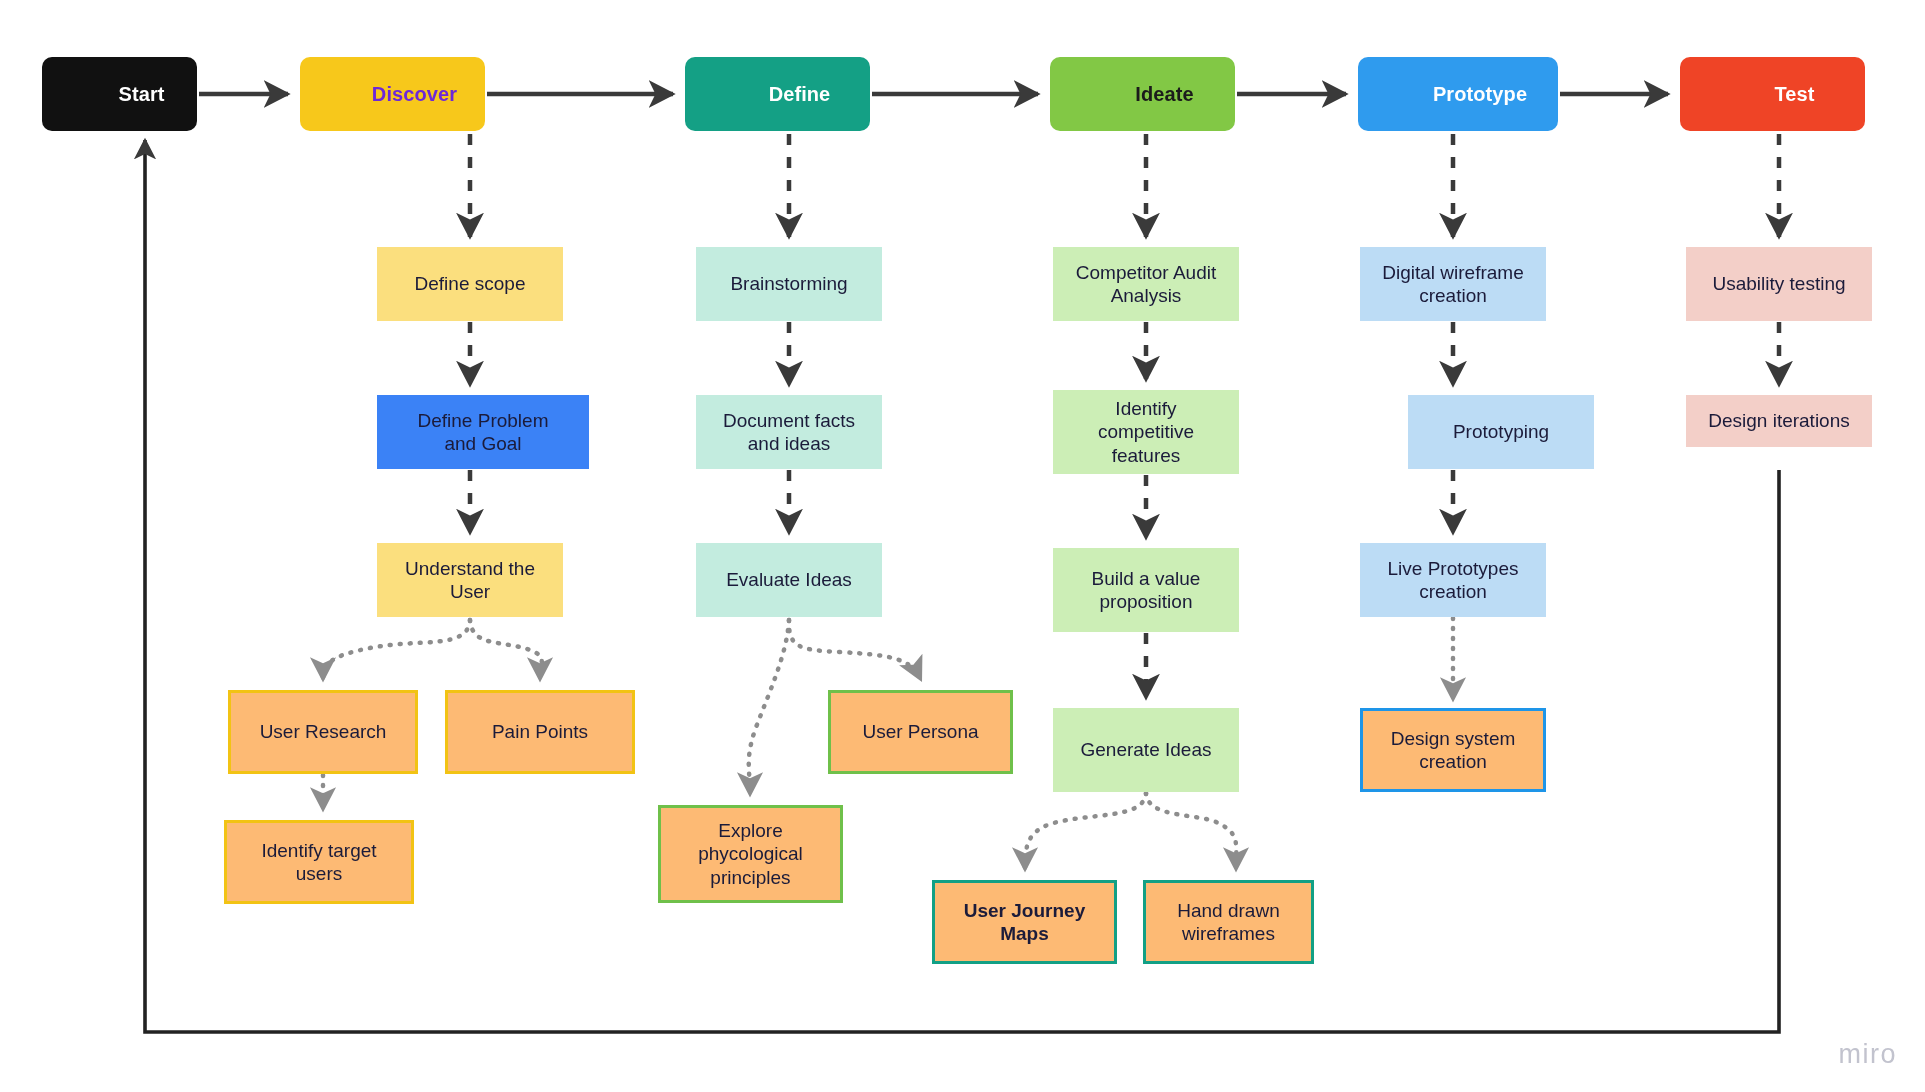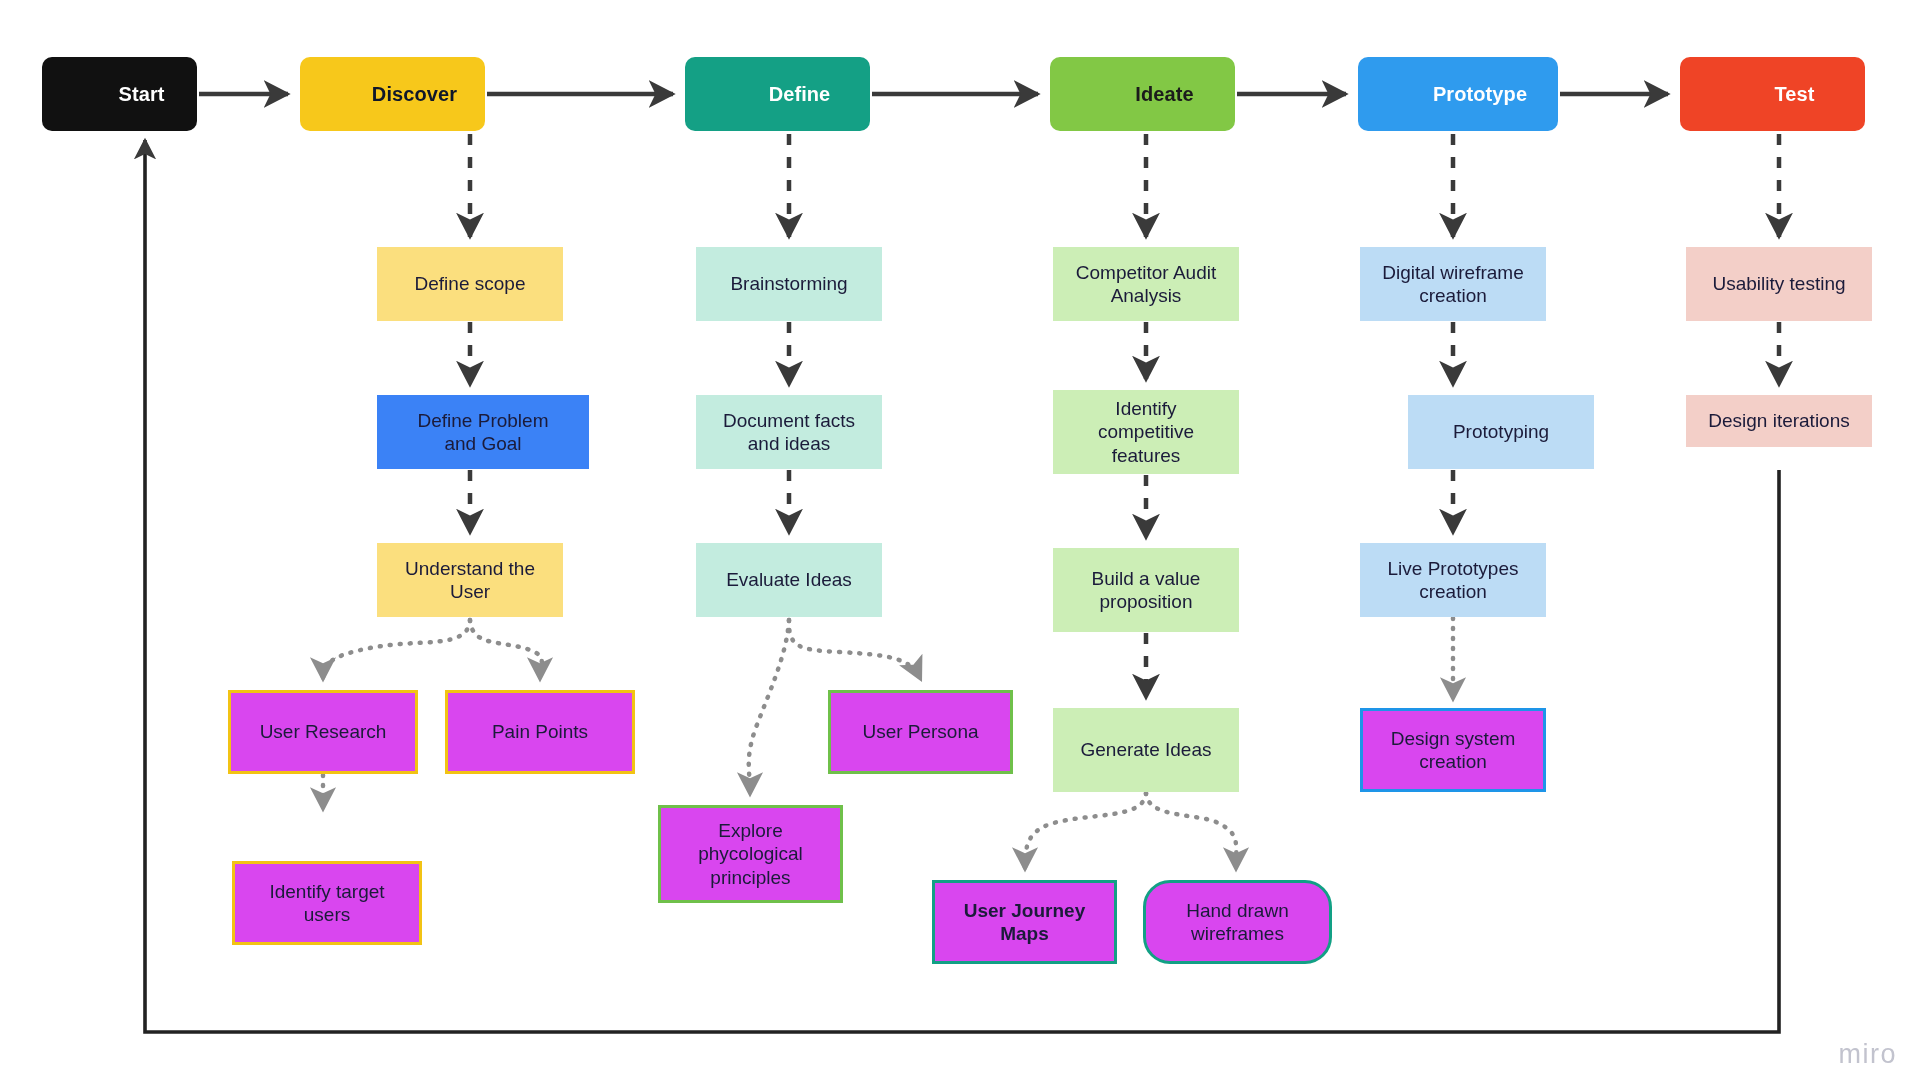--- a/index.html
+++ b/index.html
@@ -45,21 +45,21 @@
   
   .step {
     font-size: 19px;
     color: #1b1b3a;
     border-radius: 0px;
   }
   
   .leaf {
     font-size: 19px;
     color: #1b1b3a;
-    background: #d946ef;
+    background: #fdba74;
     border-style: solid;
     border-width: 3px;
     border-radius: 0px;
   }
   #miro-watermark {
     position: absolute;
     right: 28px;
     bottom: 22px;
     font-size: 27px;
     color: #c2c3ce;
@@ -150,21 +150,21 @@
 
     <g stroke="#8d8d8d" stroke-width="4.5" fill="none" stroke-dasharray="1 9" stroke-linecap="round" marker-end="url(#ah-dot)">
       <line x1="1453" y1="618" x2="1453" y2="698"></line>
     </g>
   </svg>
 
   <div class="node stage" style="left:42px;top:57px;width:155px;height:74px;background:#111111;color:#ffffff;">
     <span>Start</span>
   </div>
 
-  <div class="node stage" style="left:300px;top:57px;width:185px;height:74px;background:#f7c81b;color:#0f172a;">
+  <div class="node stage" style="left:300px;top:57px;width:185px;height:74px;background:#f7c81b;color:#6d28d9;">
     <span>Discover</span>
   </div>
 
   <div class="node stage" style="left:685px;top:57px;width:185px;height:74px;background:#14a085;color:#ffffff;">
     <span>Define</span>
   </div>
 
   <div class="node stage" style="left:1050px;top:57px;width:185px;height:74px;background:#82c845;color:#1b1b1b;">
     <span>Ideate</span>
   </div>
@@ -188,21 +188,21 @@
     <span>Understand the
 User</span>
   </div>
 
   <div class="node leaf" style="left:228px;top:690px;width:190px;height:84px;border-color:#f2c314;">
     <span>User Research</span>
   </div>
   <div class="node leaf" style="left:445px;top:690px;width:190px;height:84px;border-color:#f2c314;">
     <span>Pain Points</span>
   </div>
-  <div class="node leaf" style="left:232px;top:820px;width:190px;height:84px;border-color:#f2c314;margin-top:41px;">
+  <div class="node leaf" style="left:224px;top:820px;width:190px;height:84px;border-color:#f2c314;">
     <span>Identify target
 users</span>
   </div>
 
   <div class="node step" style="left:696px;top:247px;width:186px;height:74px;background:#c3ecdf;">
     <span>Brainstorming</span>
   </div>
   <div class="node step" style="left:696px;top:395px;width:186px;height:74px;background:#c3ecdf;">
     <span>Document facts
 and ideas</span>
@@ -234,21 +234,21 @@
 proposition</span>
   </div>
   <div class="node step" style="left:1053px;top:708px;width:186px;height:84px;background:#cceeb6;">
     <span>Generate Ideas</span>
   </div>
 
   <div class="node leaf" style="left:932px;top:880px;width:185px;height:84px;border-color:#12a085;font-weight:bold;">
     <span>User Journey
 Maps</span>
   </div>
-  <div class="node leaf" style="left:1143px;top:880px;width:189px;height:84px;border-color:#12a085;border-radius:27px;">
+  <div class="node leaf" style="left:1143px;top:880px;width:171px;height:84px;border-color:#12a085;">
     <span>Hand drawn
 wireframes</span>
   </div>
 
   <div class="node step" style="left:1360px;top:247px;width:186px;height:74px;background:#bcdcf5;">
     <span>Digital wireframe
 creation</span>
   </div>
   <div class="node step" style="left:1408px;top:395px;width:186px;height:74px;background:#bcdcf5;">
     <span>Prototyping</span>

